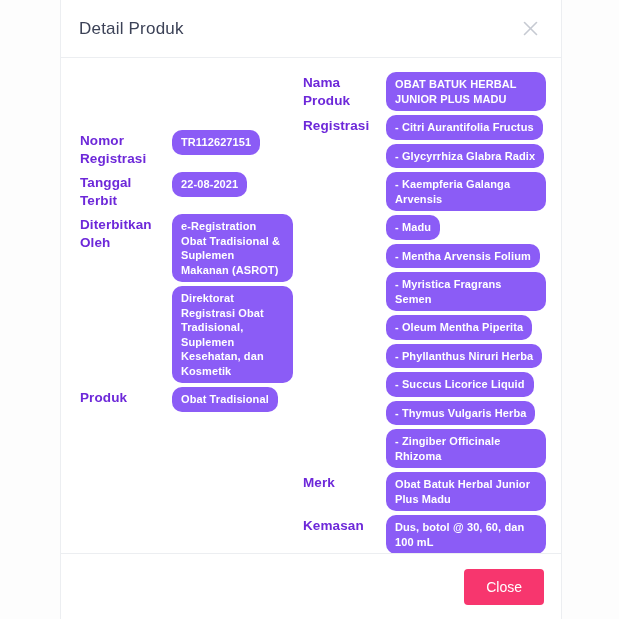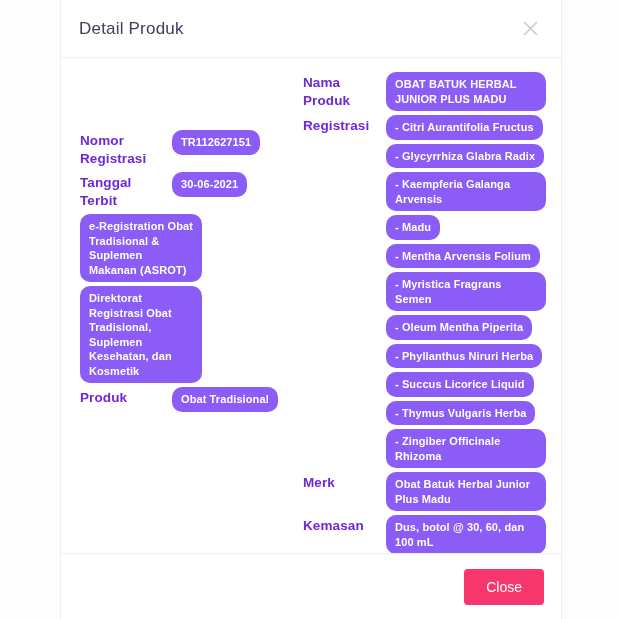--- a/index.html
+++ b/index.html
@@ -162,24 +162,25 @@
           <div id="left-rows">
               <div class="row">
                 <div class="row-label">Nomor Registrasi</div>
                 <div class="row-values">
                   <div class="badge">TR112627151</div>
                 </div>
               </div>
               <div class="row">
                 <div class="row-label">Tanggal Terbit</div>
                 <div class="row-values">
-                  <div class="badge">30-06-2021</div>
-                </div>
-              </div>
-              <div class="row">
+                  <div class="badge">22-08-2021</div>
+                </div>
+              </div>
+              <div class="row">
+                <div class="row-label">Diterbitkan Oleh</div>
                 <div class="row-values">
                   <div class="badge">e-Registration Obat Tradisional &amp; Suplemen Makanan (ASROT)</div>
                   <div class="badge">Direktorat Registrasi Obat Tradisional, Suplemen Kesehatan, dan Kosmetik</div>
                 </div>
               </div>
               <div class="row">
                 <div class="row-label">Produk</div>
                 <div class="row-values">
                   <div class="badge">Obat Tradisional</div>
                 </div>

